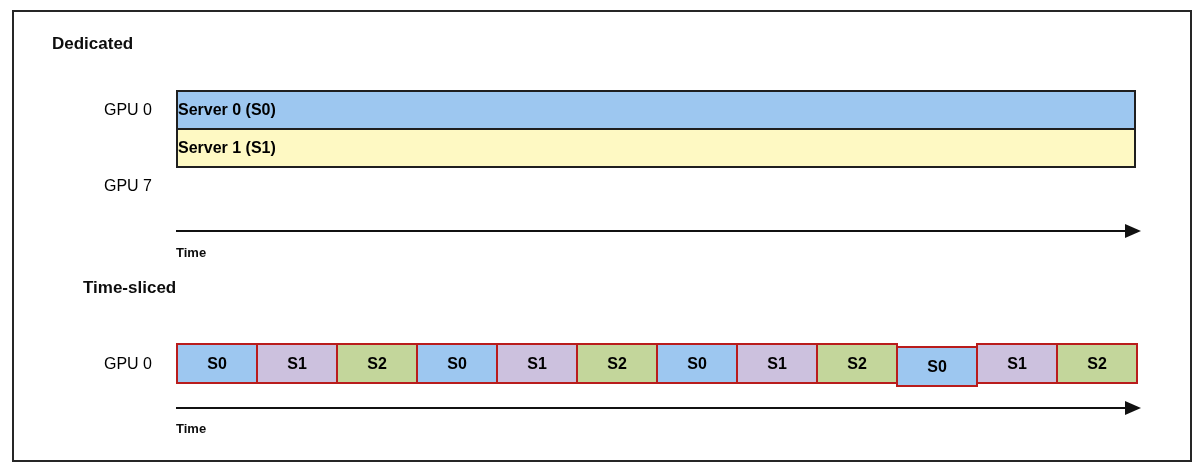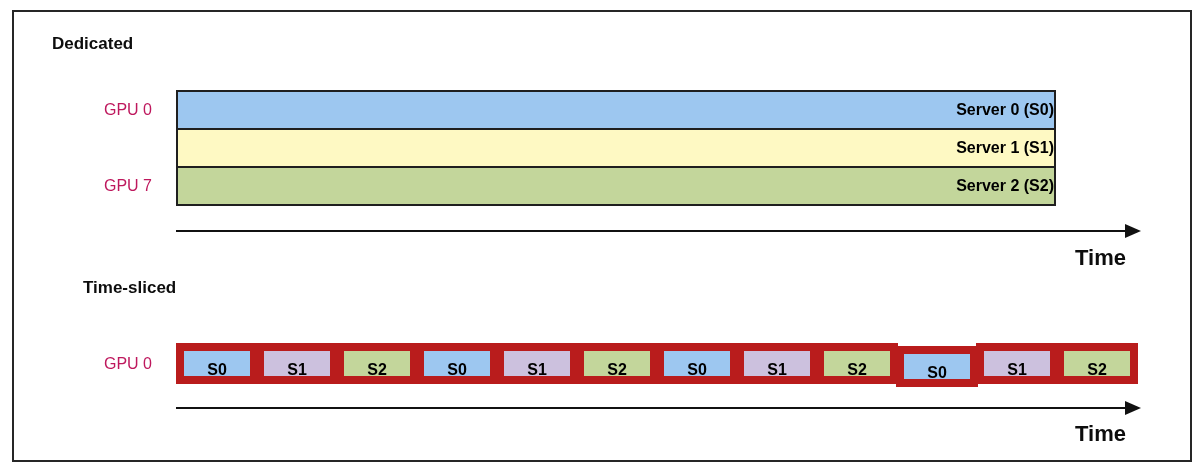--- a/index.html
+++ b/index.html
@@ -31,52 +31,52 @@
     font-weight: bold;
     color: #0d0d0d;
     white-space: nowrap;
   }
   .gpu-label {
     position: absolute;
     left: 0;
     width: 138px;
     text-align: right;
     font-size: 16px;
-    color: #be185d;
+    color: #000000;
     white-space: nowrap;
   }
   .bars {
     position: absolute;
     left: 162px;
     top: 78px;
     width: 960px;
   }
   .bar {
     box-sizing: border-box;
-    width: 880px;
+    width: 960px;
     height: 40px;
     border: 2px solid #1f1f1f;
-    text-align: right;
+    text-align: left;
     line-height: 36px;
     font-size: 16px;
     font-weight: bold;
     color: #000000;
   }
   .bar + .bar { margin-top: -2px; }
   .slices {
     position: absolute;
     left: 162px;
     top: 331px;
     display: flex;
   }
   .slice {
     box-sizing: border-box;
     width: 82px;
     height: 41px;
-    border: 8px solid #b91c1c;
+    border: 2px solid #b91c1c;
     text-align: center;
     line-height: 37px;
     font-size: 16px;
     font-weight: bold;
     color: #000000;
     flex: 0 0 auto;
   }
   .slice + .slice { margin-left: -2px; }
   .slice.shifted { position: relative; top: 3px; }
   .arrow {
@@ -94,40 +94,39 @@
     width: 0;
     height: 0;
     border-left: 16px solid #111111;
     border-top: 7px solid transparent;
     border-bottom: 7px solid transparent;
   }
   .time-label {
     position: absolute;
     left: 162px;
     width: 950px;
-    text-align: right;
-    font-size: 22px;
+    text-align: left;
+    font-size: 13px;
     font-weight: bold;
     color: #0d0d0d;
   }
 </style>
 </head>
 <body>
 
 <div class="frame">
 
   <div class="section-title" style="left:38px; top:22px;">Dedicated</div>
 
   <div class="gpu-label" style="top:78px; height:40px; line-height:40px;">GPU 0</div>
   <div class="gpu-label" style="top:154px; height:40px; line-height:40px;">GPU 7</div>
 
   <div class="bars">
     <div class="bar" style="background-color: rgb(157, 199, 240);">Server 0 (S0)</div>
     <div class="bar" style="background-color: #fef9c3;">Server 1 (S1)</div>
-    <div class="bar" style="background-color: rgb(195, 214, 155);">Server 2 (S2)</div>
   </div>
 
   <div class="arrow" style="top:218px;"></div>
   <div class="time-label" style="top:233px;">Time</div>
 
   <div class="section-title" style="left:36px; top:266px;margin-left:33px;">Time-sliced</div>
 
   <div class="gpu-label" style="top:331px; height:41px; line-height:41px;">GPU 0</div>
 
   <div class="slices">

